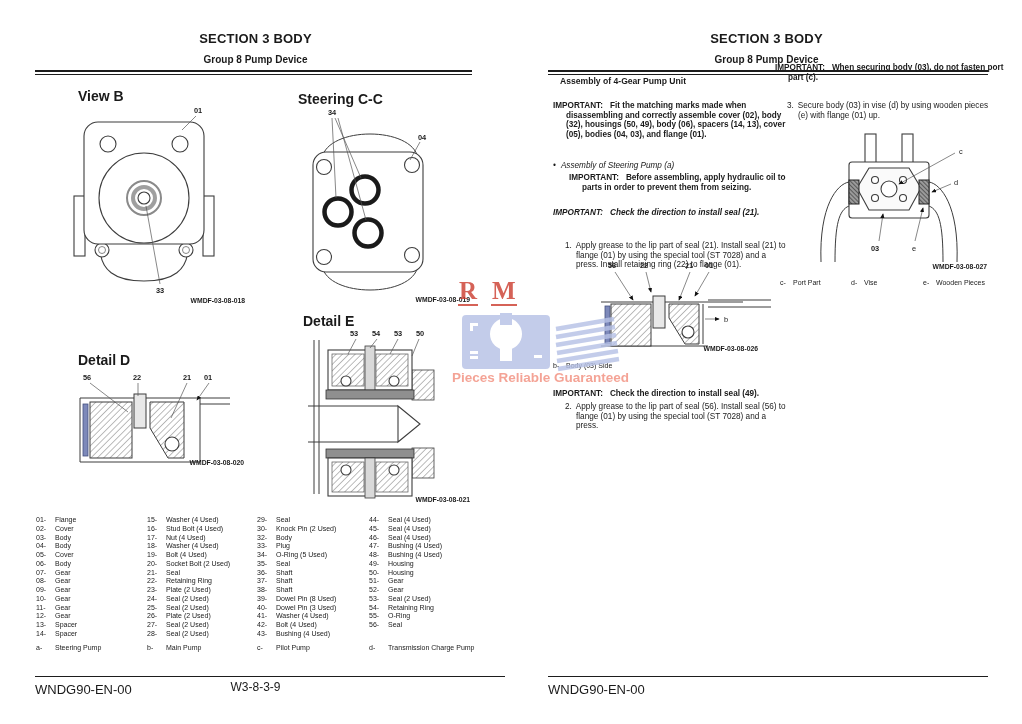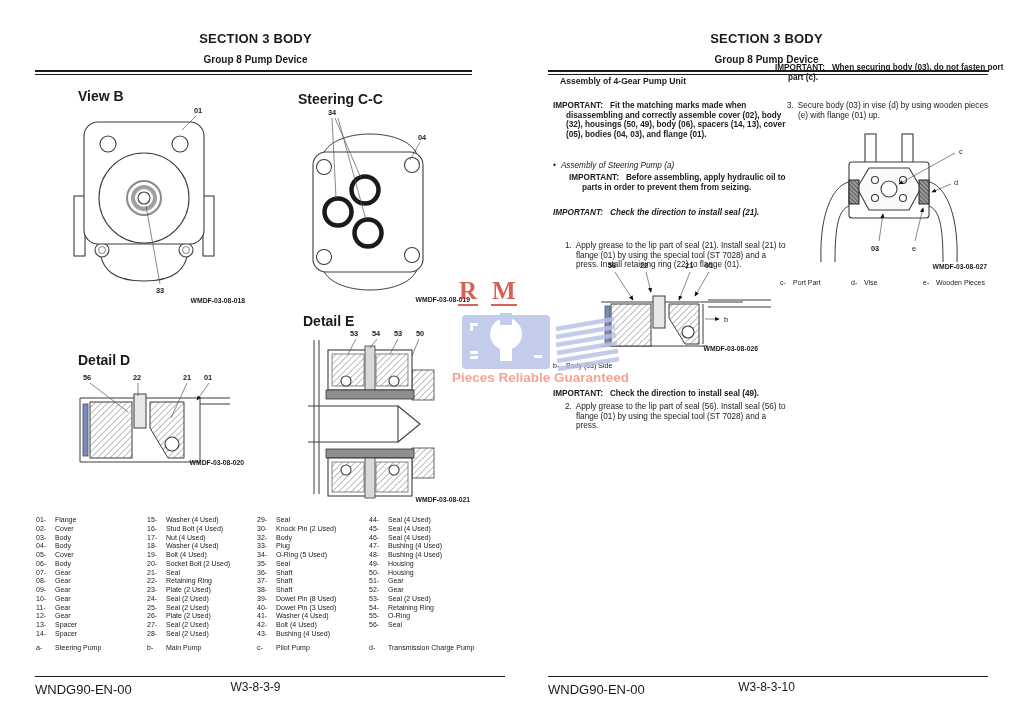--- a/index.html
+++ b/index.html
@@ -323,21 +323,20 @@
     <text x="107" y="123">e</text>
   </svg>
   <div class="abs caption" style="left:376px;top:263px;width:100px;">WMDF-03-08-027</div>
 
   <div class="abs fig-legend" style="left:269px;top:279px;"><span class="lkey">c-</span><span>Port Part</span></div>
   <div class="abs fig-legend" style="left:340px;top:279px;"><span class="lkey">d-</span><span>Vise</span></div>
   <div class="abs fig-legend" style="left:412px;top:279px;"><span class="lkey">e-</span><span>Wooden Pieces</span></div>
 
   <div class="abs footer-line" style="left:37px;top:676px;width:440px;"></div>
   <div class="abs doc-code" style="left:37px;top:682px;">WNDG90-EN-00</div>
-  <div class="abs page-code" style="top:680px;">W3-8-3-10</div>
 </div>
 
 <div class="abs" id="watermark">
   <div class="abs" id="wm-letters"><span>R</span><span>M</span></div>
   <svg class="abs" style="left:10px;top:26px;" width="158" height="64" viewBox="0 0 158 64">
     <rect x="0" y="8" width="88" height="54" rx="4" fill="#b7c2e6"></rect>
     <circle cx="44" cy="27" r="16" fill="#ffffff"></circle>
     <rect x="38" y="6" width="12" height="12" fill="#b7c2e6"></rect>
     <rect x="38" y="30" width="12" height="24" fill="#ffffff"></rect>
     <rect x="8" y="16" width="8" height="3" fill="#ffffff"></rect>

